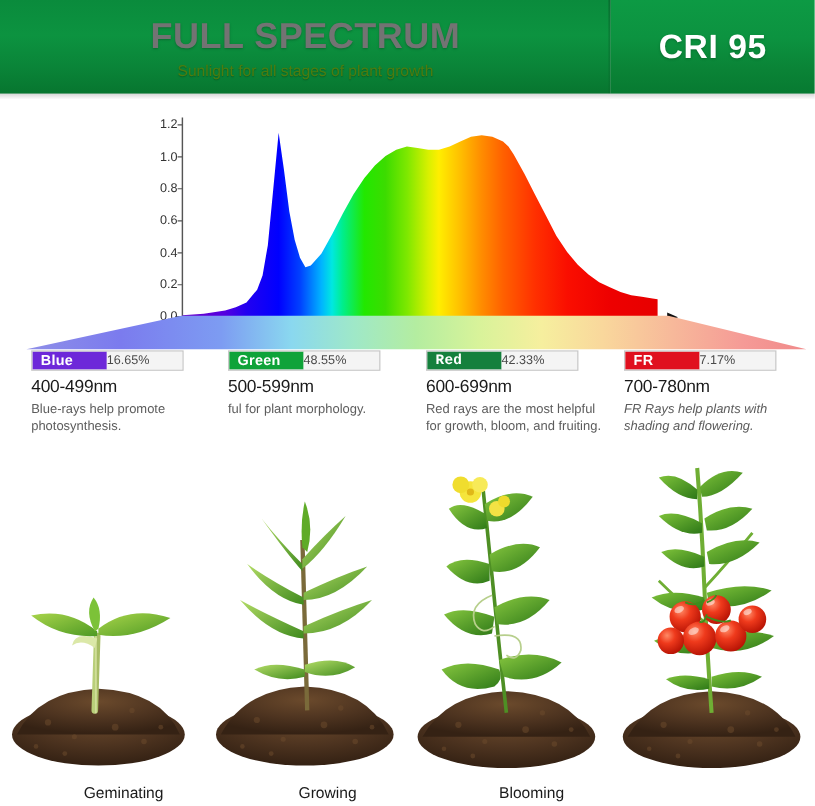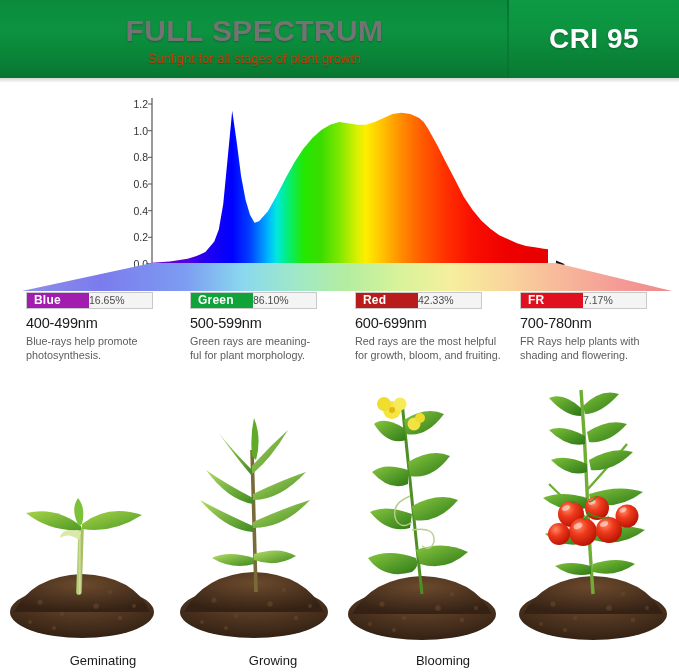--- a/index.html
+++ b/index.html
@@ -26,21 +26,21 @@
     background: linear-gradient(to bottom, rgba(0,0,0,.20), rgba(0,0,0,.05));
   }
   .hdr-title {
     position:absolute; left:0; top:14px; width:509px;
     text-align:center; color:#737373;
     font-size:30px; font-weight:bold; letter-spacing:.4px;
     text-shadow:0 1px 2px rgba(0,0,0,.25);
   }
   .hdr-sub {
     position:absolute; left:0; top:51px; width:509px;
-    text-align:center; color:#c2410c;
+    text-align:center; color:#4d7c0f;
     font-size:13px; font-weight:normal;
     text-shadow:0 1px 1px rgba(0,0,0,.25);
   }
   .hdr-cri {
     position:absolute; left:509px; top:23px; width:170px;
     text-align:center; color:#ffffff;
     font-size:28px; font-weight:bold; letter-spacing:.5px;
     text-shadow:0 1px 2px rgba(0,0,0,.25);
   }
   .hdr-shadow {
@@ -249,61 +249,60 @@
         </linearGradient>
       </defs>
       <polygon fill="url(#beamRamp)" points="152,0 556,0 672,28 22,28"></polygon>
     </svg>
   </div>
 
   <div class="legend">
 
     <div class="leg-col" style="left:26px;">
       <div class="badge">
-        <div class="badge-name" style="background:#a21caf;">Blue</div>
+        <div class="badge-name" style="background:#6d28d9;">Blue</div>
         <div class="badge-pct">16.65%</div>
       </div>
       <div class="leg-range">400-499nm</div>
       <div class="leg-desc">
         <div>Blue-rays help promote</div>
         <div>photosynthesis.</div>
       </div>
     </div>
 
     <div class="leg-col" style="left:190px;">
       <div class="badge">
         <div class="badge-name" style="background:#0fa339;">Green</div>
-        <div class="badge-pct">86.10%</div>
+        <div class="badge-pct">48.55%</div>
       </div>
       <div class="leg-range">500-599nm</div>
       <div class="leg-desc">
-        <div>Green rays are meaning-</div>
         <div>ful for plant morphology.</div>
       </div>
     </div>
 
     <div class="leg-col" style="left:355px; width:160px;">
       <div class="badge">
-        <div class="badge-name" style="background:#b91c1c;">Red</div>
+        <div class="badge-name" style="background:#15803d;font-family:Liberation Mono, monospace;">Red</div>
         <div class="badge-pct">42.33%</div>
       </div>
       <div class="leg-range">600-699nm</div>
       <div class="leg-desc" style="width:156px;">
         <div>Red rays are the most helpful</div>
         <div>for growth, bloom, and fruiting.</div>
       </div>
     </div>
 
     <div class="leg-col" style="left:520px; width:150px;">
       <div class="badge">
         <div class="badge-name" style="background:#e0101f;">FR</div>
         <div class="badge-pct">7.17%</div>
       </div>
       <div class="leg-range">700-780nm</div>
-      <div class="leg-desc" style="width:148px;">
+      <div class="leg-desc" style="width:148px;font-style:italic;">
         <div>FR Rays help plants with</div>
         <div>shading and flowering.</div>
       </div>
     </div>
   </div>
 
   <div class="plants">
 
     <div class="plant-cell" style="left:0px;">
       <svg class="plant-svg" width="170" height="265" viewBox="0 0 170 265">

